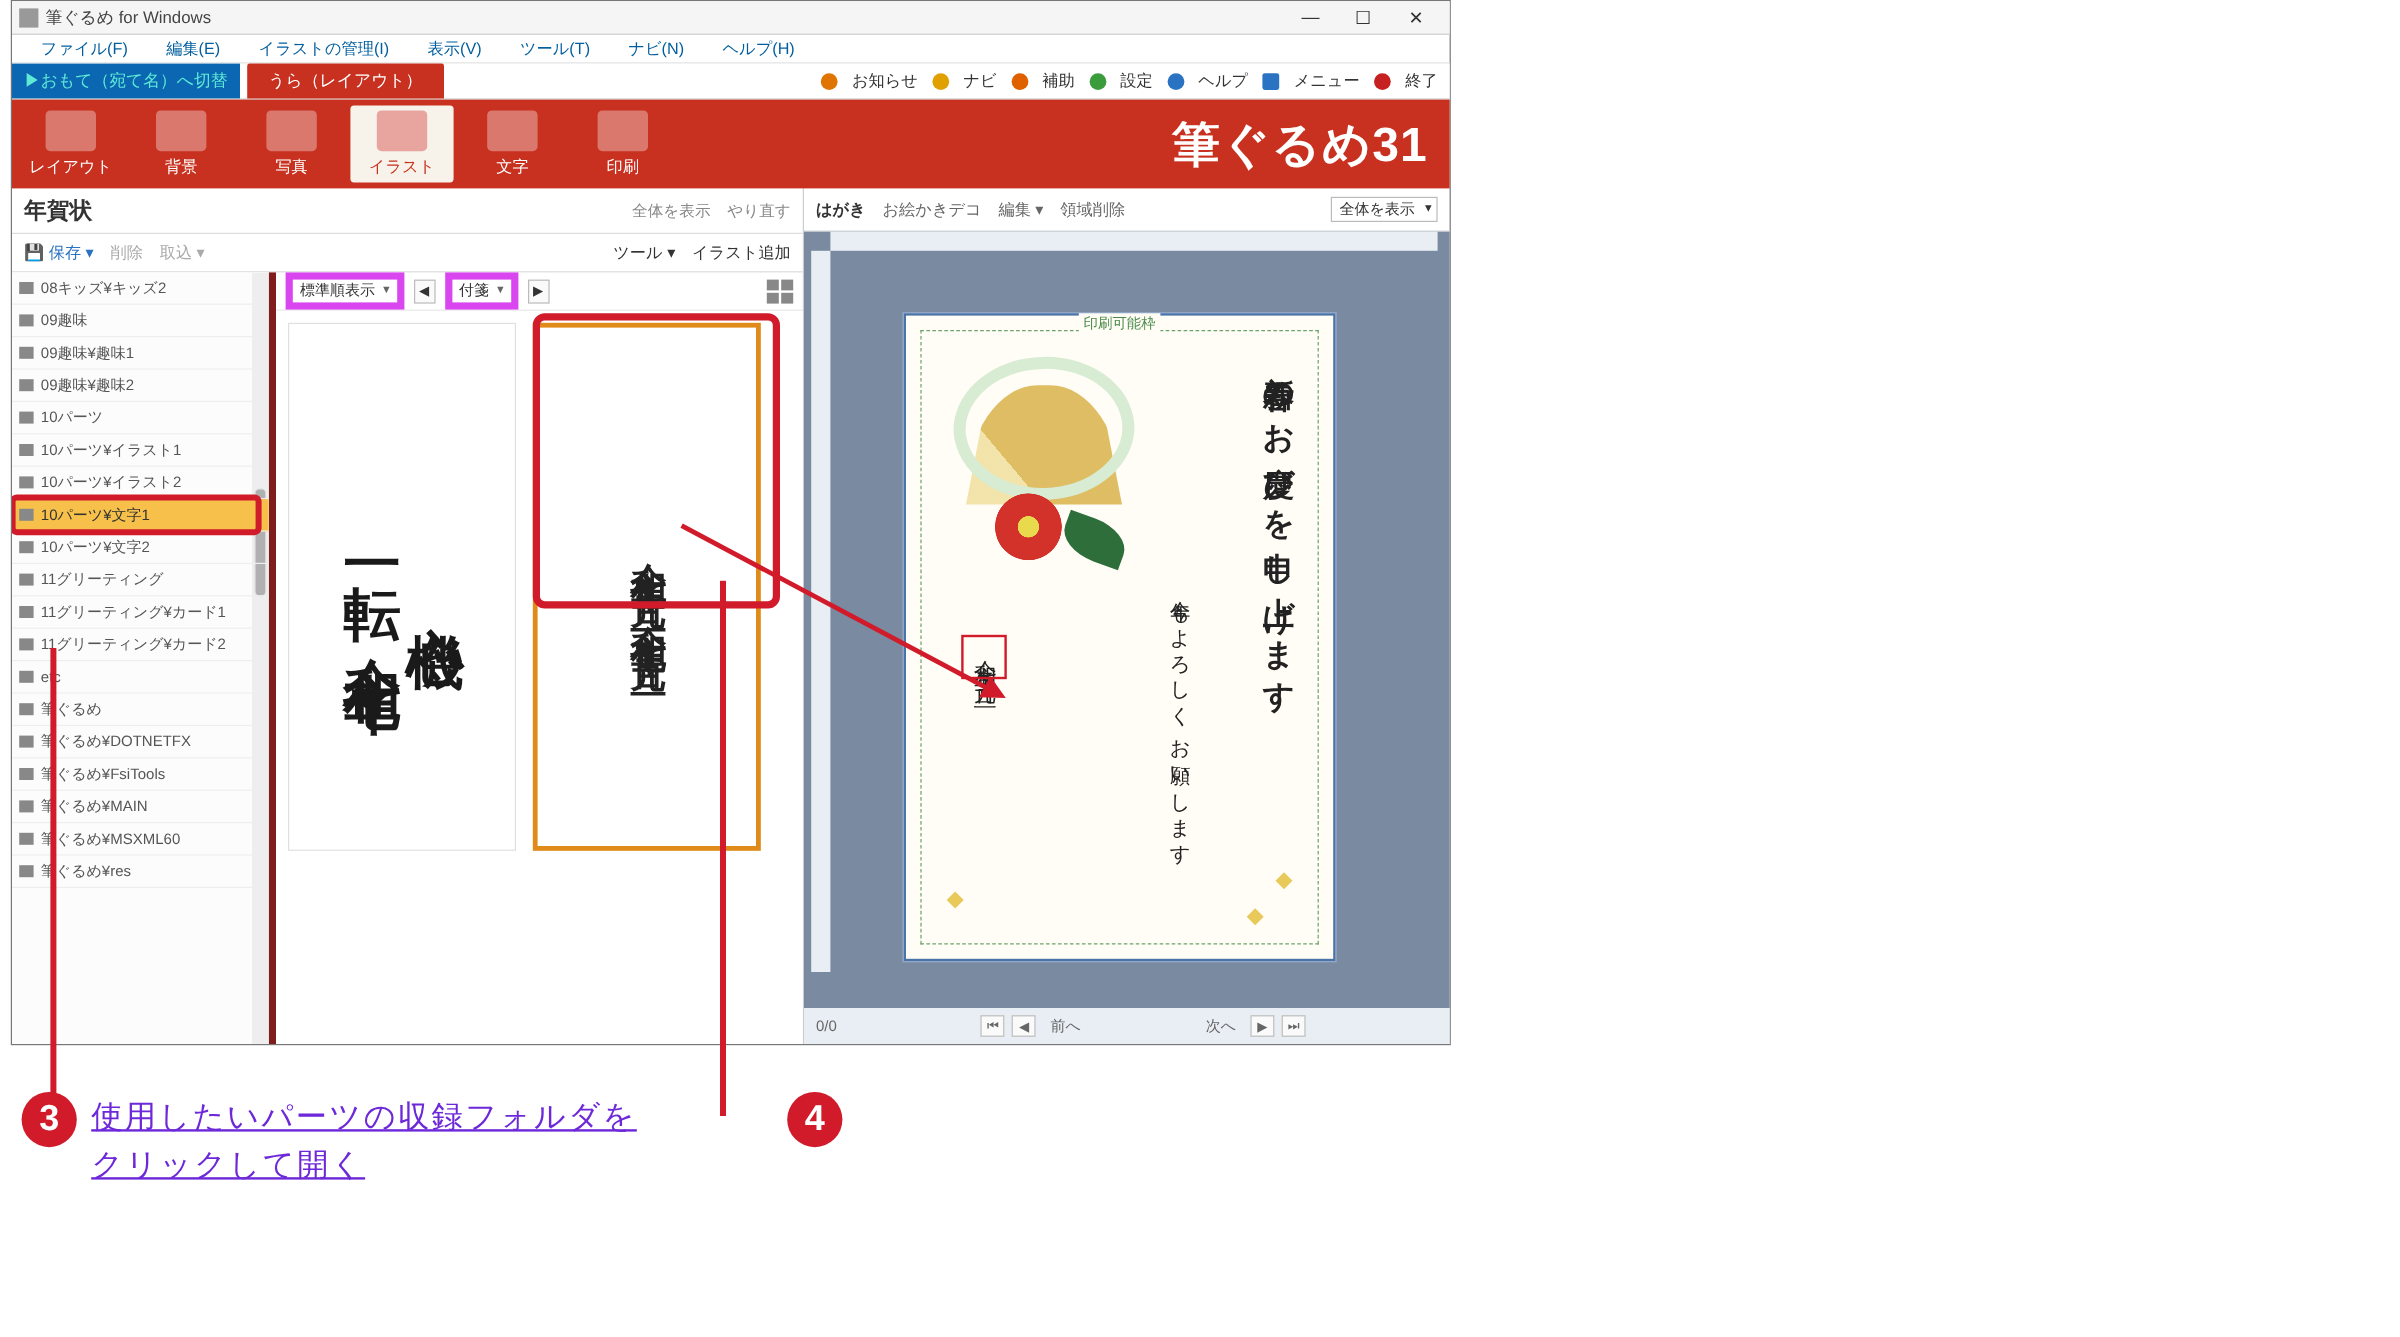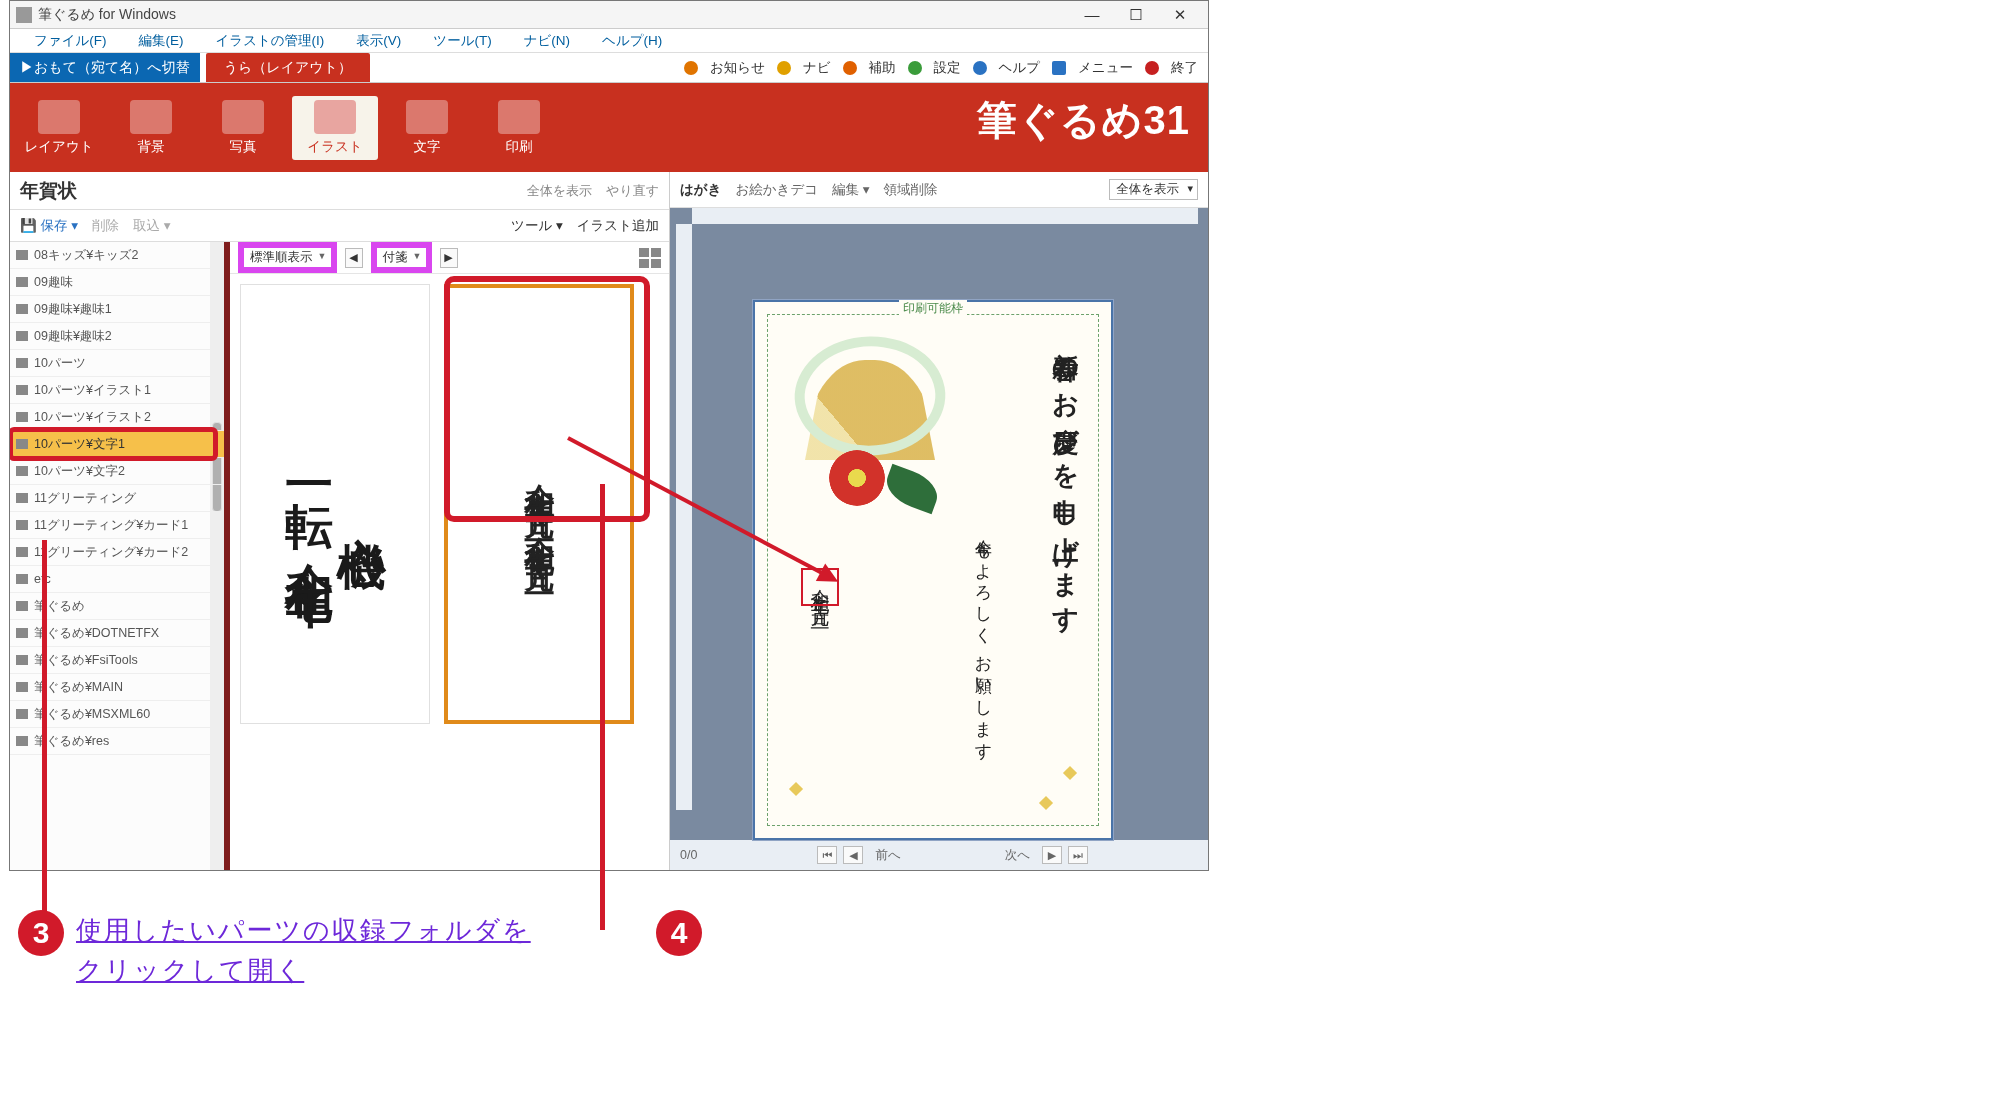--- a/index.html
+++ b/index.html
@@ -49,21 +49,21 @@
   .toprow {
     height: 30px;
     background: #fff;
     display: flex;
     align-items: stretch;
     border-bottom: 1px solid #ccc;
     font-size: 14px;
   }
   .switch-btn {
     background: #0b67b2;
-    color: #ffffff;
+    color: #5eead4;
     display:flex; align-items:center;
     padding: 0 10px;
     font-size: 14px;
   }
   .tab-ura {
     background: #c8301f;
     color: #fff;
     display:flex; align-items:center;
     padding: 0 18px;
     margin-left: 6px;
@@ -80,21 +80,21 @@
   .ico { width:14px; height:14px; display:inline-block; border-radius:50%; }
   .ico.bell{background:#e07400;}
   .ico.navi{background:#e0a000;}
   .ico.star{background:#e06000;}
   .ico.gear{background:#3a9c3a;}
   .ico.help{background:#2a72c2;}
   .ico.menu{background:#2a72c2;border-radius:2px;}
   .ico.close{background:#c62020;}
 
   .ribbon {
-    height: 89px;
+    height: 74px;
     background: #c8301f;
     display: flex;
     align-items: center;
     padding: 0 6px;
     gap: 6px;
     color: #fff;
     position: relative;
   }
   .ribbon-btn {
     width: 86px; height: 64px;
@@ -275,21 +275,21 @@
     font-size:13.5px;
     gap: 14px;
     border-bottom:1px solid #ddd;
     color:#666;
   }
   .rtoolbar .label { font-weight:bold; color:#333;}
   .rtoolbar .dd { border:1px solid #bbb; padding:1px 18px 1px 6px; font-size:12.5px; background:#fff; position:relative; color:#333;}
   .rtoolbar .dd::after{content:"▾"; font-size:11px; position:absolute; right:4px; top:2px;}
   .canvaswrap {
     flex:1; background:#7a8aa0;
-    display:flex; align-items:flex-end; justify-content:center;
+    display:flex; align-items:center; justify-content:center;
     padding: 10px 22px 0 10px;
     position:relative;
     min-height:0;
   }
   .ruler-h { position:absolute; top:0; left:22px; right:10px; height:16px; background:#e9eef4;}
   .ruler-v { position:absolute; top:16px; left:6px; width:16px; bottom:30px; background:#e9eef4;}
   .postcard {
     margin-top:18px;
     width: 360px;
     height: 540px;

